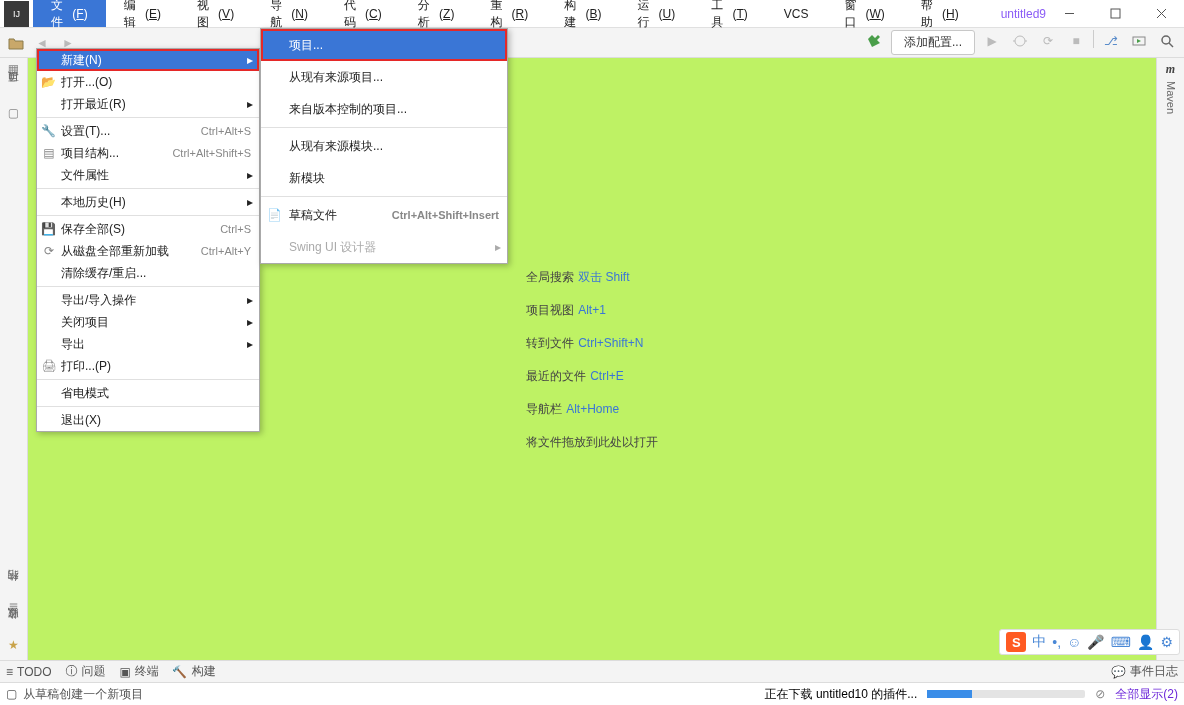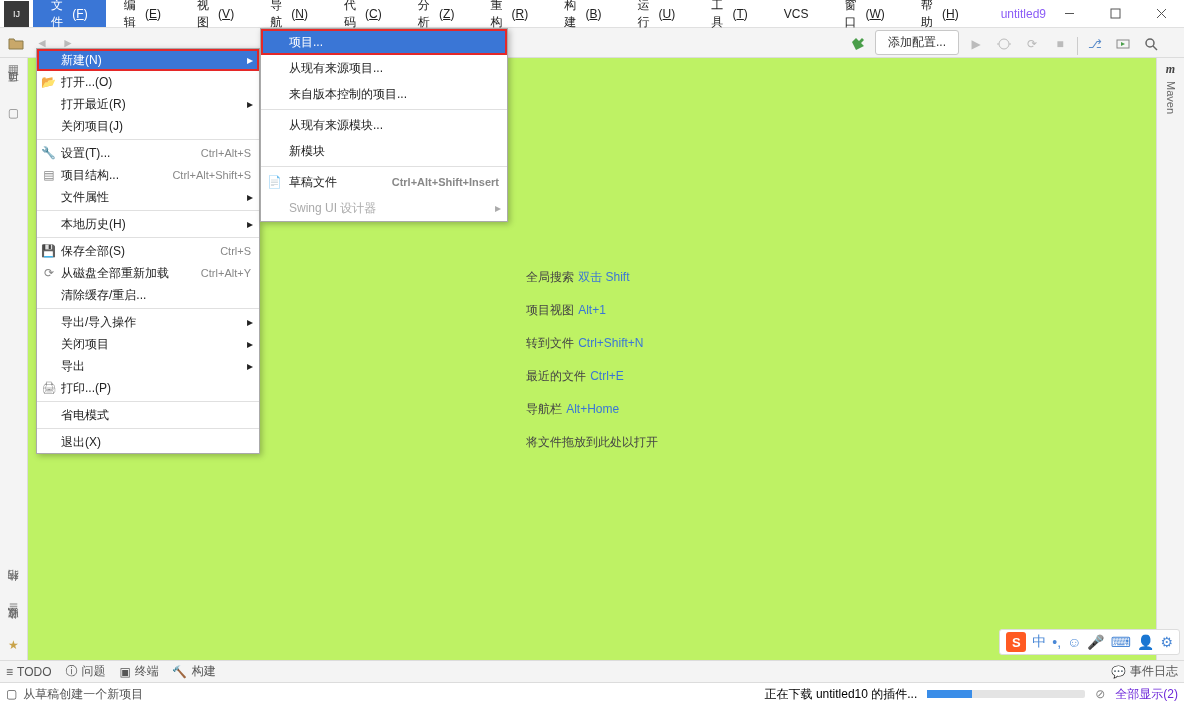--- a/index.html
+++ b/index.html
@@ -10,21 +10,21 @@
 .menu-item { padding:0 18px; height:100%; display:flex; align-items:center; cursor:default; color:#222; }
 .menu-item .u { text-decoration:underline; }
 .menu-item.active { background:#3a76d6; color:#fff; }
 .title-project { margin-left:24px; color:#8b5cf6; }
 .win-controls { margin-left:auto; display:flex; }
 .win-btn { width:46px; height:28px; display:flex; align-items:center; justify-content:center; color:#555; }
 .win-btn svg { width:11px; height:11px; }
 .toolbar-row { height:30px; background:#f4f4f4; border-bottom:1px solid #dcdcdc; display:flex; align-items:center; }
 .tb-left { display:flex; align-items:center; margin-left:4px; gap:2px; }
 .tb-icon { width:24px; height:22px; display:flex; align-items:center; justify-content:center; color:#888; }
-.tb-right { margin-left:auto; display:flex; align-items:flex-end; gap:6px; padding-right:22px; }
+.tb-right { margin-left:auto; display:flex; align-items:flex-start; gap:6px; padding-right:6px; }
 .hammer-green { color:#4a9e4a; }
 .config-btn { border:1px solid #c8c8c8; background:#fff; padding:3px 12px; border-radius:3px; color:#333; }
 .tb-action { width:22px; height:22px; display:flex; align-items:center; justify-content:center; color:#bbb; }
 .main-area { position:absolute; top:58px; left:0; right:0; bottom:45px; display:flex; }
 .left-gutter { width:28px; background:#f4f4f4; border-right:1px solid #dcdcdc; display:flex; flex-direction:column; align-items:center; padding-top:4px; gap:10px; }
 .gutter-label { writing-mode:vertical-lr; font-size:11px; color:#666; margin-top:4px; }
 .gutter-label.rotated { transform:rotate(180deg); }
 .gutter-bottom { margin-top:auto; display:flex; flex-direction:column; align-items:center; gap:10px; padding-bottom:8px; }
 .editor-canvas { flex:1; background:#bef264; position:relative; }
 .welcome { position:absolute; left:50%; top:50%; transform:translate(-50%,-50%); text-align:left; }
@@ -34,21 +34,21 @@
 .maven-label { writing-mode:vertical-lr; font-size:11px; color:#666; margin-top:4px; }
 .dropdown1 { position:absolute; left:36px; top:28px; width:224px; background:#fff; border:1px solid #aaa; box-shadow:2px 2px 6px rgba(0,0,0,0.25); z-index:10;margin-top:20px; }
 .dd-item { display:flex; align-items:center; height:22px; padding:0 8px 0 24px; color:#222; position:relative; }
 .dd-item.highlight { background:#3a76d6; color:#fff; }
 .dd-item.red-outline { outline:2px solid #e52828; outline-offset:-2px; }
 .dd-item .arrow { position:absolute; right:6px; }
 .dd-item .shortcut { margin-left:auto; color:#888; font-size:11px; }
 .dd-item .dd-icon { position:absolute; left:4px; width:16px; height:16px; display:flex; align-items:center; justify-content:center; color:#888; }
 .dd-sep { height:1px; background:#e0e0e0; margin:2px 0; }
 .dropdown2 { position:absolute; left:260px; top:28px; width:248px; background:#fff; border:1px solid #aaa; box-shadow:2px 2px 6px rgba(0,0,0,0.25); z-index:11; }
-.dd2-item { display:flex; align-items:center; height:26px; padding:0 8px 0 28px; color:#222; position:relative; }
+.dd2-item { display:flex; align-items:center; height:32px; padding:0 8px 0 28px; color:#222; position:relative; }
 .dd2-item.highlight { background:#3a76d6; color:#fff; }
 .dd2-item.red-outline { outline:2px solid #e52828; outline-offset:-2px; }
 .dd2-item.disabled { color:#aaa; }
 .dd2-item .shortcut { margin-left:auto; color:#888; font-size:11px;font-weight:bold; }
 .dd2-item .arrow { position:absolute; right:6px; }
 .bottom-bars { position:absolute; bottom:0; left:0; right:0; }
 .tool-bar { height:22px; background:#f4f4f4; border-top:1px solid #dcdcdc; display:flex; align-items:center; padding:0 6px; gap:14px; }
 .tool-item { display:flex; align-items:center; gap:4px; color:#555; }
 .tool-right { margin-left:auto; display:flex; align-items:center; gap:6px; }
 .status-bar { height:23px; background:#fff; border-top:1px solid #dcdcdc; display:flex; align-items:center; padding:0 6px; }
@@ -183,23 +183,20 @@
       <span class="arrow">▸</span>
   </div>
   <div class="dd-item">
     <span class="dd-icon">📂</span>
     <span>打开...(O)</span>
   </div>
   <div class="dd-item">
       <span>打开最近(R)</span>
       <span class="arrow">▸</span>
     </div>
-  <div class="dd-item">
-      <span>关闭项目(J)</span>
-    </div>
   <div class="dd-sep"></div>
   <div class="dd-item">
     <span class="dd-icon">🔧</span>
     <span>设置(T)...</span>
       <span class="shortcut">Ctrl+Alt+S</span>
   </div>
   <div class="dd-item">
     <span class="dd-icon">▤</span>
     <span>项目结构...</span>
       <span class="shortcut">Ctrl+Alt+Shift+S</span>

